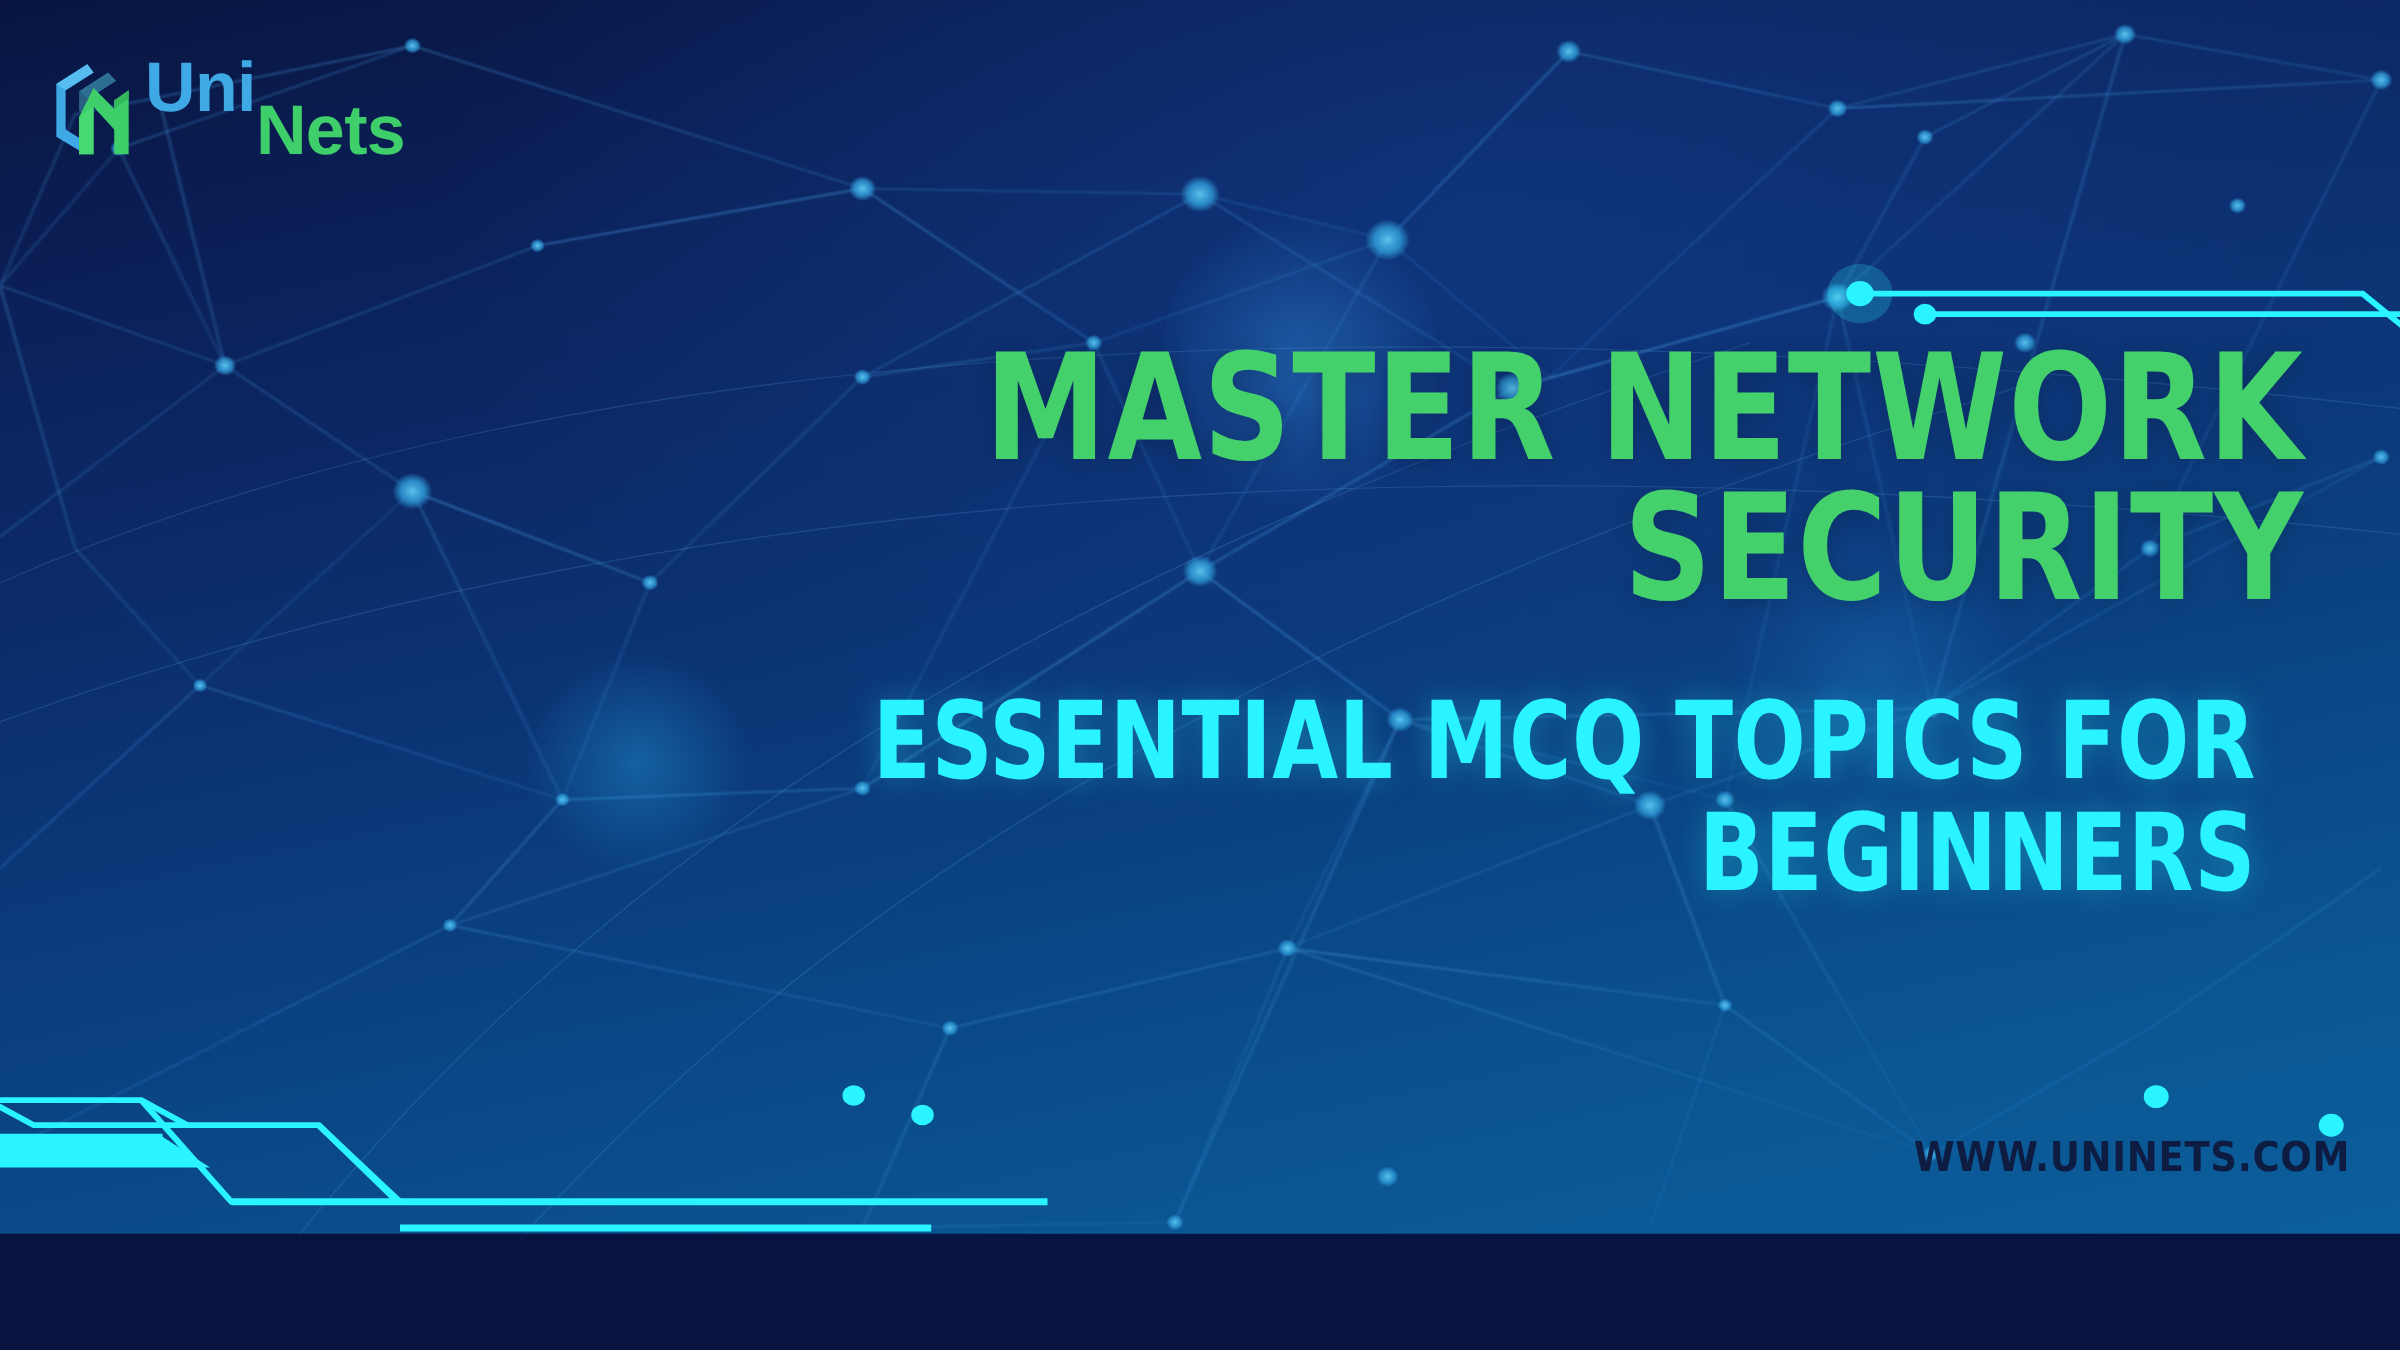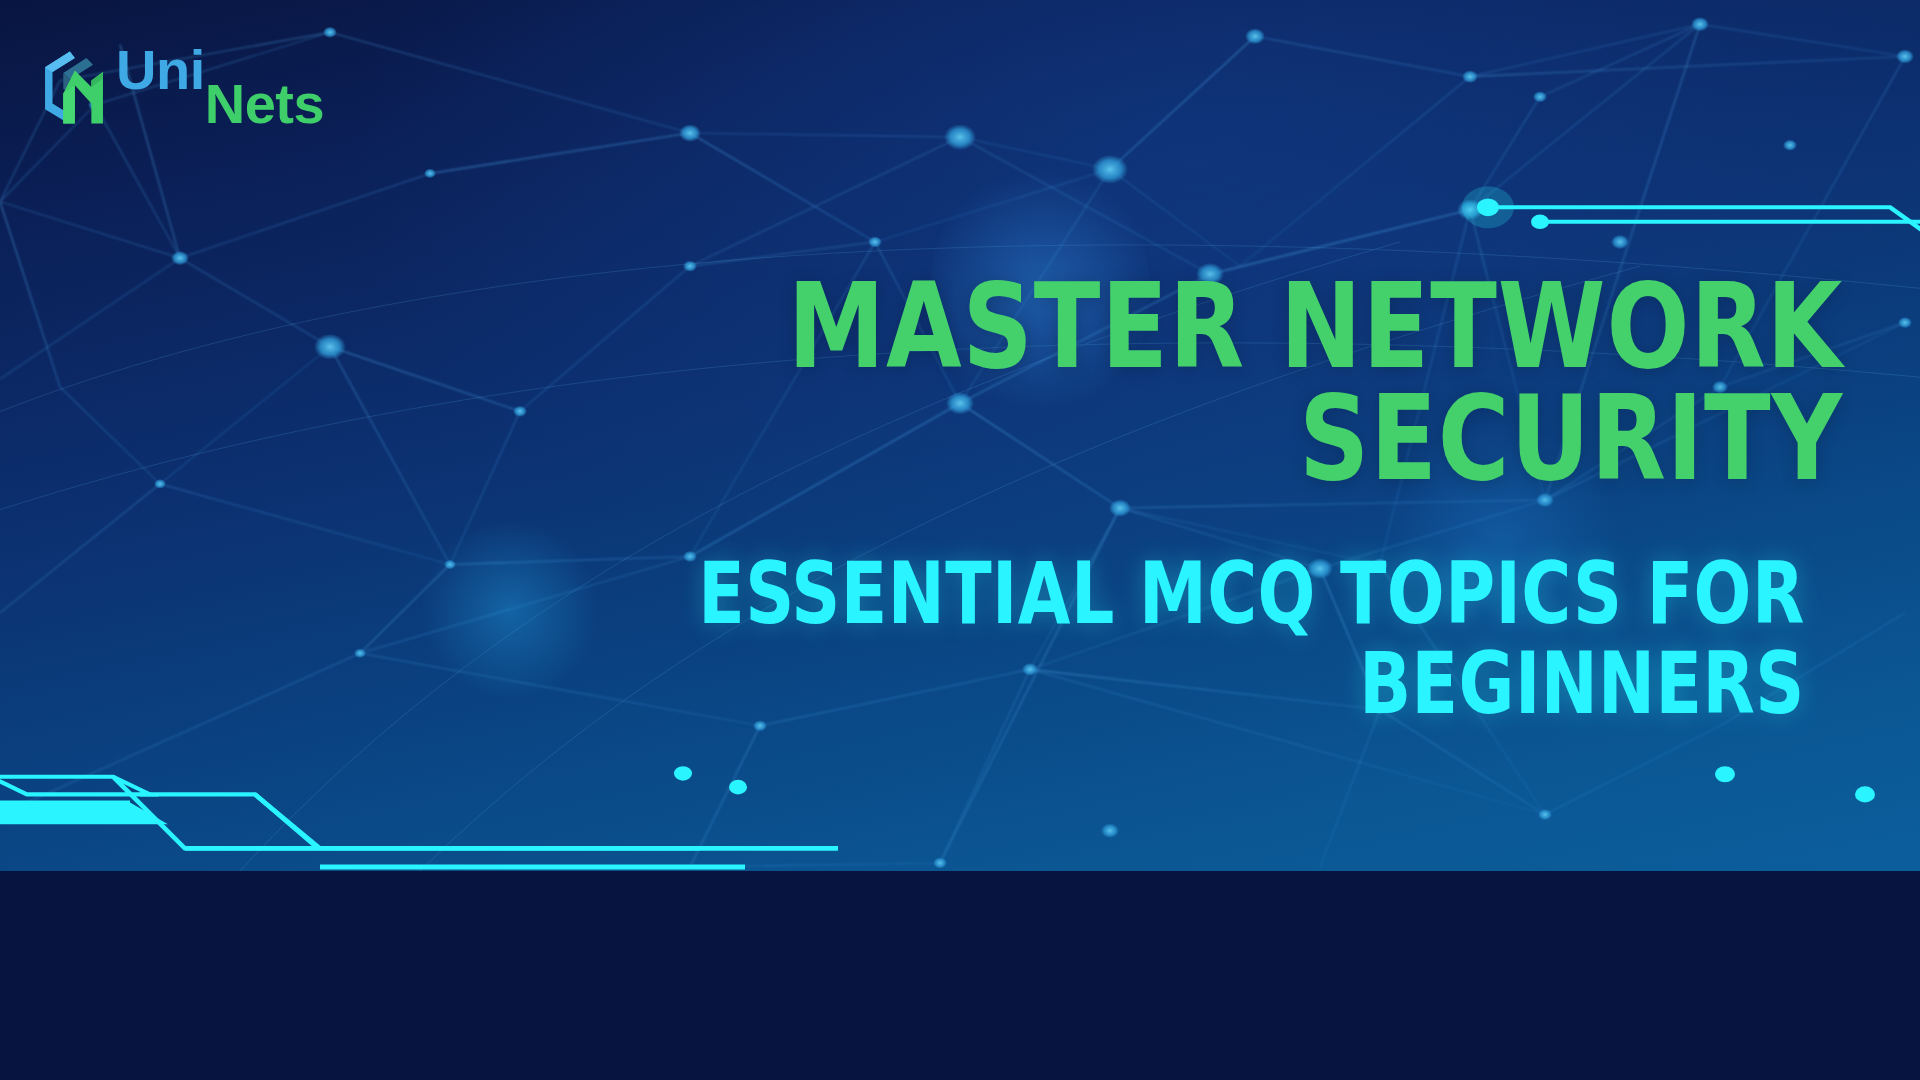--- a/index.html
+++ b/index.html
@@ -1,21 +1,21 @@
 <!DOCTYPE html>
 <html><head>
 <meta charset="utf-8">
 <style>
   * { margin:0; padding:0; box-sizing:border-box; }
   html,body { width:1920px; height:1080px; overflow:hidden; background:#07143f; }
   body { font-family:"Liberation Sans", sans-serif; }
 
   .banner{
     position:relative;
-    width:1920px; height:871px;
+    width:1920px; height:987px;
     overflow:hidden;
     background:
       radial-gradient(ellipse 1200px 700px at 62% 18%, rgba(18,62,140,0.55) 0%, rgba(10,32,92,0) 70%),
       linear-gradient(168deg,#081541 0%, #0b2058 18%, #0c3070 42%, #0a4584 66%, #0b5794 86%, #0b5e9c 100%);
   }
 
   
   .mesh{ position:absolute; inset:0; width:100%; height:100%; }
 
   
@@ -234,14 +234,15 @@
     <div class="headline">
       <span class="ln">MASTER NETWORK</span>
       <span class="ln">SECURITY</span>
     </div>
     <div class="subhead">
       <span class="ln">ESSENTIAL MCQ TOPICS FOR</span>
       <span class="ln">BEGINNERS</span>
     </div>
   </div>
 
+  <div class="url">WWW.UNINETS.COM</div>
 
 </div>
 
 </body></html>

